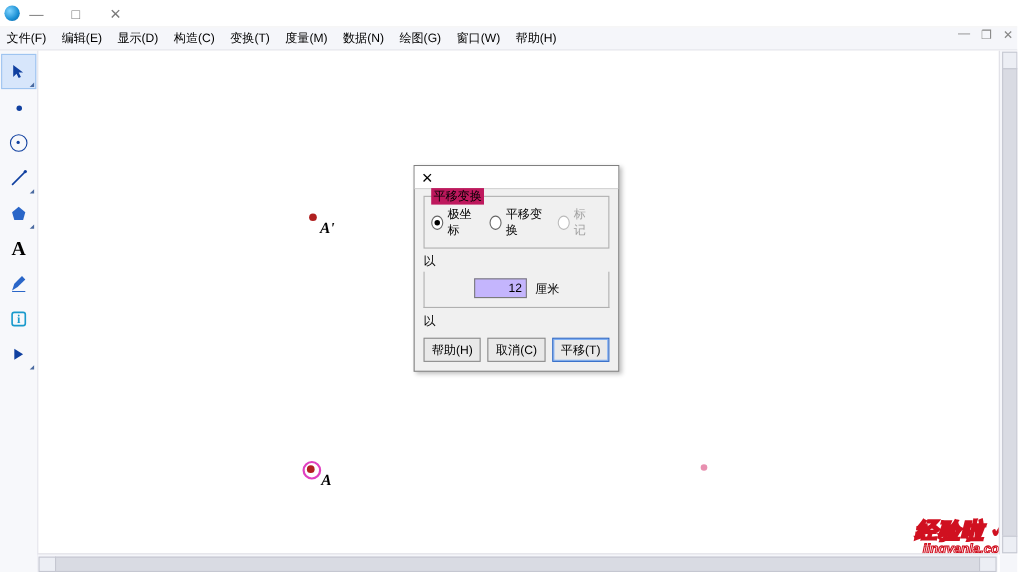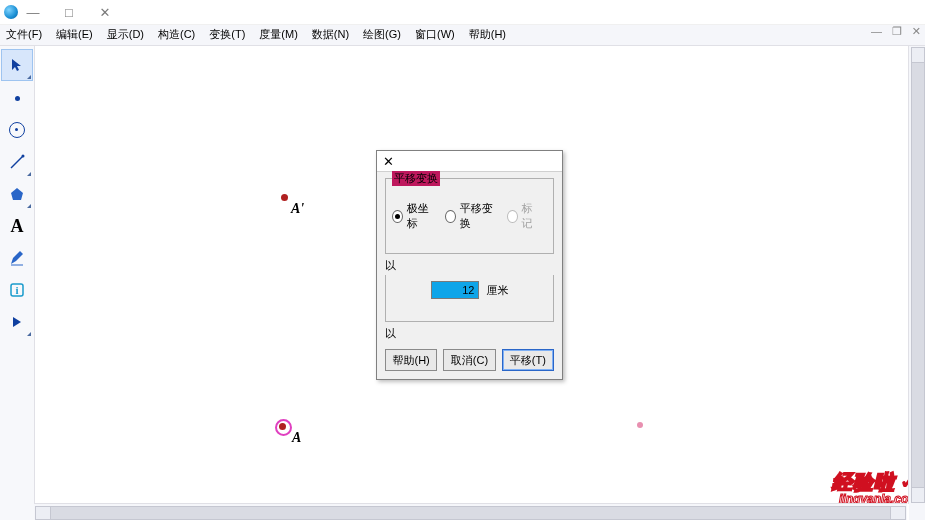--- a/index.html
+++ b/index.html
@@ -26,28 +26,28 @@
   .corner{position:absolute;right:0;bottom:0;width:16px;height:16px;background:#f5f6fa}
   .label{position:absolute;font-family:"Times New Roman",serif;font-style:italic;font-weight:bold;font-size:14px}
   
   .dlg{position:absolute;left:376px;top:104px;width:185px;background:#f0f0f0;border:1px solid #808080;box-shadow:2px 2px 4px rgba(0,0,0,.25)}
   .dlg .hd{height:20px;background:#fff;display:flex;align-items:center;padding:0 6px;font-size:12px;border-bottom:1px solid #d0d0d0}
   .dlg .hd .ttl{flex:1}
   .dlg .hd .x{cursor:pointer;font-family:Arial;font-size:13px}
   .dlg .body{padding:6px 8px 8px 8px;font-size:11px}
   .grp{border:1px solid #b0b0b0;padding:6px 6px 6px 6px;margin-bottom:4px;position:relative}
   .grp .lg{position:absolute;top:-8px;left:6px;background:#be185d;padding:0 2px;font-size:11px}
-  .row{display:flex;align-items:center;gap:4px;margin:16px 0}
+  .row{display:flex;align-items:center;gap:4px;margin:2px 0}
   .radio{width:11px;height:11px;border:1px solid #666;border-radius:50%;display:inline-flex;align-items:center;justify-content:center;background:#fff}
   .radio.on::after{content:"";width:5px;height:5px;background:#000;border-radius:50%}
   .radio.dis{border-color:#bbb}
   .rl{margin-right:8px}
   .rl.dis{color:#a0a0a0}
   .heading{font-size:11px;margin:4px 0 2px 0}
-  .inp{width:40px;height:16px;border:1px solid #7a7a7a;background:#0ea5e9;text-align:right;padding:0 3px;font-size:11px}
+  .inp{width:40px;height:16px;border:1px solid #7a7a7a;background:#c4b5fd;text-align:right;padding:0 3px;font-size:11px}
   .unit{margin-left:4px}
   .btns{display:flex;gap:6px;justify-content:space-between;margin-top:8px}
   .btn{flex:1;height:20px;border:1px solid #8a8a8a;background:#e9e9e9;font-size:11px;display:flex;align-items:center;justify-content:center;cursor:pointer}
   .btn.pri{border:1px solid #2a66c8;box-shadow:inset 0 0 0 1px #7fb0f5}
   .watermark{position:absolute;right:6px;bottom:14px;text-align:right;pointer-events:none}
   .watermark .big{font-size:20px;font-weight:900;color:#be185d;-webkit-text-stroke:2px #d01020;font-style:italic;font-family:"Arial Black",sans-serif;letter-spacing:1px}
   .watermark .chk{color:#d01020;font-size:24px;font-weight:900;margin-left:4px}
   .watermark .url{font-size:12px;color:#fff;-webkit-text-stroke:1px #d01020;font-weight:bold;font-style:italic;margin-top:-4px}
 </style>
 </head>

